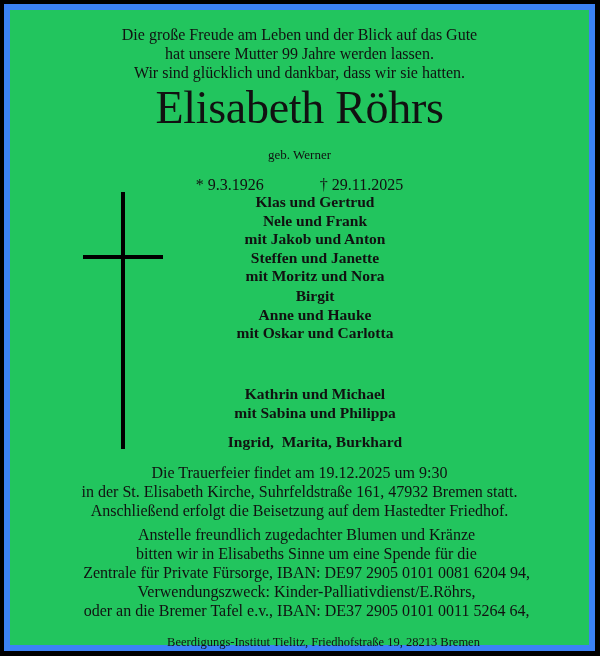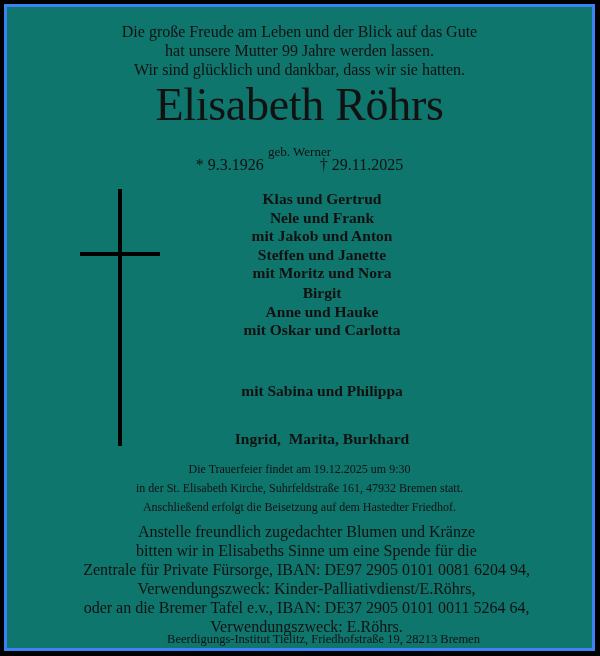--- a/index.html
+++ b/index.html
@@ -2,37 +2,37 @@
 <html><head>
   <meta charset="utf-8">
   <style>
     html, body { margin: 0; padding: 0; }
     body {
       width: 600px; height: 656px; background: #000; position: relative; overflow: hidden;
       font-family: "Liberation Serif", "DejaVu Serif", serif; color: #111;
     }
     .card {
       position: absolute; left: 4px; top: 4px; width: 591px; height: 647px;
-      background: #0f766e; box-sizing: border-box; border: 3px solid #3b82f6;
+      background: #22c55e; box-sizing: border-box; border: 6px solid #3b82f6;
     }
     .center { position: absolute; left: 0; width: 100%; text-align: center; }
     .intro { top: 15px; font-size: 16px; line-height: 19px; }
     .name { top: 72px; font-size: 46px; line-height: 52px; letter-spacing: -0.3px; }
     .maiden { top: 137px; font-size: 13px; line-height: 16px; }
-    .dates { top: 148px; font-size: 16px; line-height: 20px; }
+    .dates { top: 165px; font-size: 16px; line-height: 20px; }
     .dates span { display: inline-block; }
     .dates .born { margin-right: 56px; }
-    .mourners { position: absolute; left: 160px; width: 310px; text-align: center; font-weight: bold; font-size: 15.5px; line-height: 18.5px; }
+    .mourners { position: absolute; left: 150px; width: 310px; text-align: center; font-weight: bold; font-size: 15.5px; line-height: 18.5px; }
     .g1 { top: 183px; }
     .g2 { top: 277px; }
     .g3 { top: 375px; }
     .g4 { top: 423px; }
     .cross-v { position: absolute; left: 111px; top: 182px; width: 4px; height: 257px; background: #000; }
     .cross-h { position: absolute; left: 73px; top: 245px; width: 80px; height: 4px; background: #000; }
-    .service { top: 453px; font-size: 12px; line-height: 19px; }
+    .service { top: 453px; font-size: 16px; line-height: 19px; }
     .donation { top: 515px; font-size: 16px; line-height: 19px; margin-left: 7px; }
     .undertaker { top: 625px; font-size: 12.5px; line-height: 15px; padding-left: 24px; }
     .line { display: block; white-space: pre; }
   </style>
 </head>
 <body>
 
 <div class="card">
 
   <div class="center intro">
@@ -58,36 +58,36 @@
     <span class="line">mit Moritz und Nora</span>
   </div>
 
   <div class="mourners g2">
     <span class="line">Birgit</span>
     <span class="line">Anne und Hauke</span>
     <span class="line">mit Oskar und Carlotta</span>
   </div>
 
   <div class="mourners g3">
+    <span class="line">Kathrin und Michael</span>
     <span class="line">mit Sabina und Philippa</span>
   </div>
 
   <div class="mourners g4">
     <span class="line">Ingrid,  Marita, Burkhard</span>
   </div>
 
   <div class="center service">
     <span class="line">Die Trauerfeier findet am 19.12.2025 um 9:30</span>
     <span class="line">in der St. Elisabeth Kirche, Suhrfeldstraße 161, 47932 Bremen statt.</span>
     <span class="line">Anschließend erfolgt die Beisetzung auf dem Hastedter Friedhof.</span>
   </div>
 
   <div class="center donation">
     <span class="line">Anstelle freundlich zugedachter Blumen und Kränze</span>
     <span class="line">bitten wir in Elisabeths Sinne um eine Spende für die</span>
     <span class="line">Zentrale für Private Fürsorge, IBAN: DE97 2905 0101 0081 6204 94,</span>
     <span class="line">Verwendungszweck: Kinder-Palliativdienst/E.Röhrs,</span>
     <span class="line">oder an die Bremer Tafel e.v., IBAN: DE37 2905 0101 0011 5264 64,</span>
-    <span class="line">Verwendungszweck: E.Röhrs.</span>
   </div>
 
   <div class="center undertaker">Beerdigungs-Institut Tielitz, Friedhofstraße 19, 28213 Bremen</div>
 </div>
 
 </body></html>

